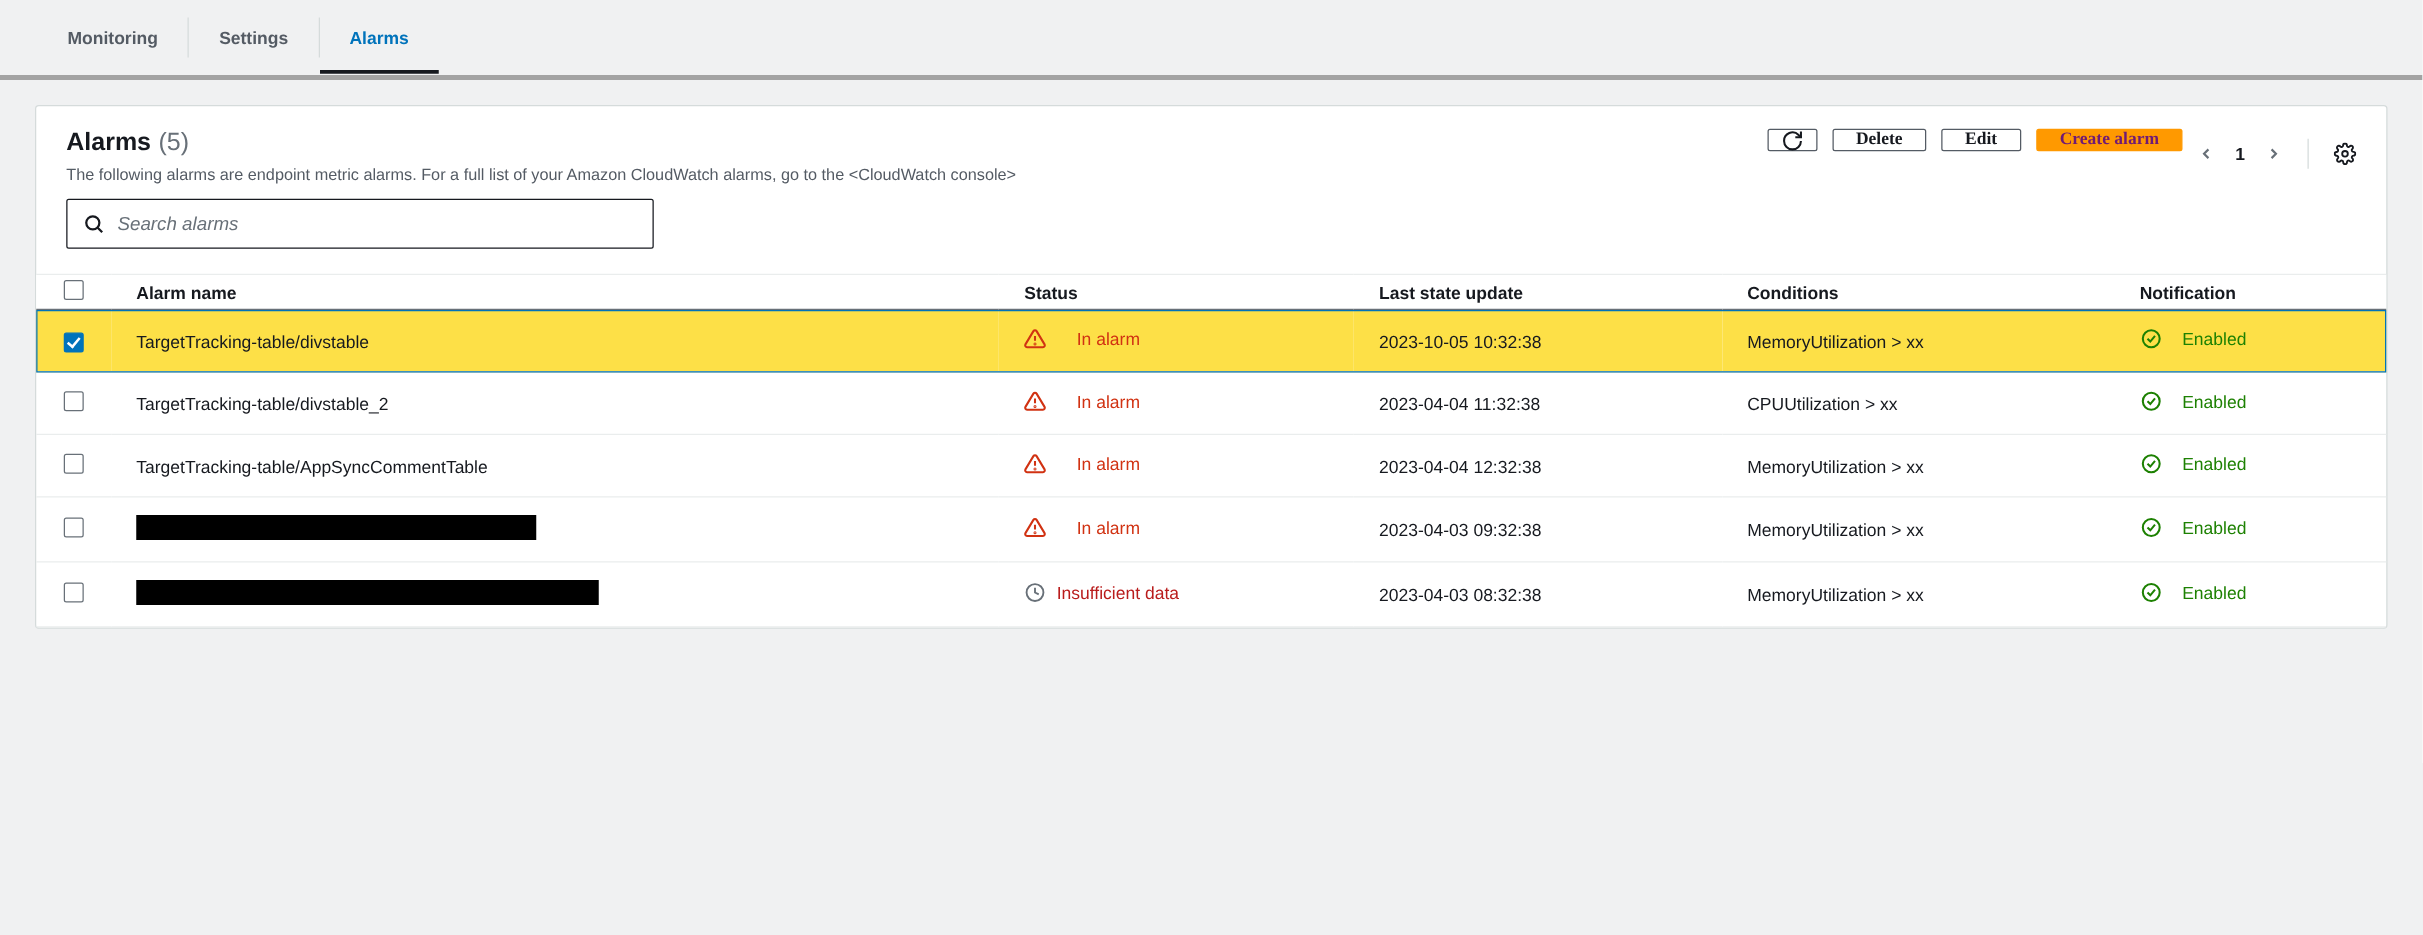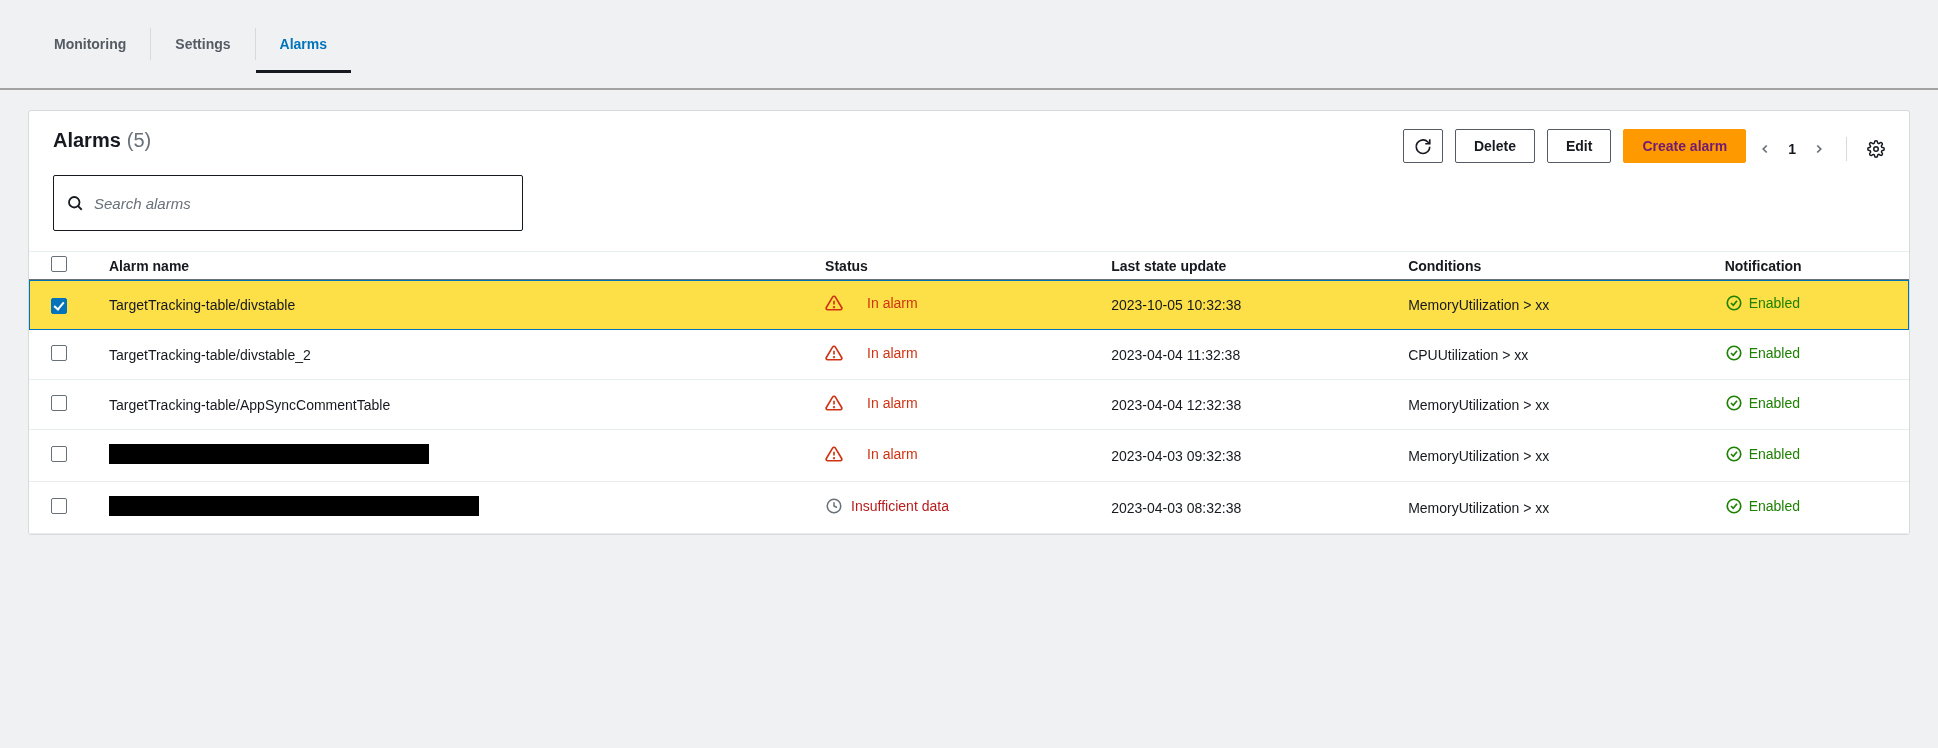--- a/index.html
+++ b/index.html
@@ -8,22 +8,22 @@
       background: #f0f1f2;
       color: #16191f;
       font-size: 14px;
     }
     .container {
       padding: 0;
     }
     
     .tabs {
       display: flex;
-      padding: 16px 30px;
-      border-bottom: 2px solid #a3a3a3;
+      padding: 2px 30px;
+      border-bottom: 4px solid #a3a3a3;
       background: #f0f1f2;
     }
     .tab {
       padding: 20px 24px;
       font-size: 14px;
       font-weight: 700;
       color: #545b64;
       cursor: pointer;
       position: relative;
     }
@@ -79,32 +79,33 @@
       color: #545b64;
     }
     .header-right {
       display: flex;
       align-items: flex-start;
       gap: 12px;
       flex-wrap: wrap;
       justify-content: flex-end;
     }
     .btn {
-      height: 34px;
+      height: 18px;
       padding: 0 18px;
       border: 1px solid #545b64;
       background: #fff;
       color: #16191f;
       font-weight: 700;
       font-size: 14px;
       cursor: pointer;
       border-radius: 2px;
       display: inline-flex;
       align-items: center;
       justify-content: center;
+      font-family: Liberation Serif, serif;
     }
     .btn-icon {
       width: 40px;
       padding: 0;
     }
     .btn-primary {
       background: #ff9900;
       border-color: #ff9900;
       color: #701a75;
     }
@@ -136,21 +137,21 @@
     }
     
     .search-row {
       padding: 12px 24px 20px 24px;
     }
     .search-box {
       display: flex;
       align-items: center;
       border: 1px solid #16191f;
       border-radius: 2px;
-      height: 56px;
+      height: 40px;
       width: 470px;
       padding: 0 12px;
       gap: 10px;
     }
     .search-input {
       border: none;
       outline: none;
       font-size: 15px;
       flex: 1;
       font-style: italic;
@@ -222,21 +223,21 @@
     .status {
       display: inline-flex;
       align-items: center;
       gap: 8px;
     }
     .status-alarm { color: #d13212; gap: 24px; }
     .status-insufficient { color: #b91c1c; }
     .notif {
       display: inline-flex;
       align-items: center;
-      gap: 6px;
+      gap: 16px;
       color: #1d8102;
     }
     .redacted {
       display: inline-block;
       background: #000;
       height: 20px;
     }
     .redacted.w1 { width: 320px; }
     .redacted.w2 { width: 370px; }
     svg { display: block; }
@@ -253,20 +254,23 @@
       <div class="tab-sep"></div>
       <div class="tab active">Alarms</div>
     </div>
 
   <div class="panel">
     <div class="panel-header">
       <div>
         <div class="panel-title-row">
           <span class="panel-title">Alarms</span>
           <span class="panel-count">(5)</span>
+        </div>
+        <div class="panel-desc">
+          <span>The following alarms are endpoint metric alarms. For a full list of your Amazon CloudWatch alarms, go to the </span><span class="link-like">&lt;CloudWatch console&gt;</span>
         </div>
       </div>
       <div class="header-right">
         <div style="display:flex; gap:12px;">
           <button class="btn btn-icon">
             <svg width="18" height="18" viewBox="0 0 24 24" fill="none" stroke="#16191f" stroke-width="2.2">
               <path d="M21 3v6h-6"></path>
               <path d="M3 13a9 9 0 0 1 15.5-6.3L21 9"></path>
               <path d="M21 13a9 9 0 0 1-18 0"></path>
             </svg>

